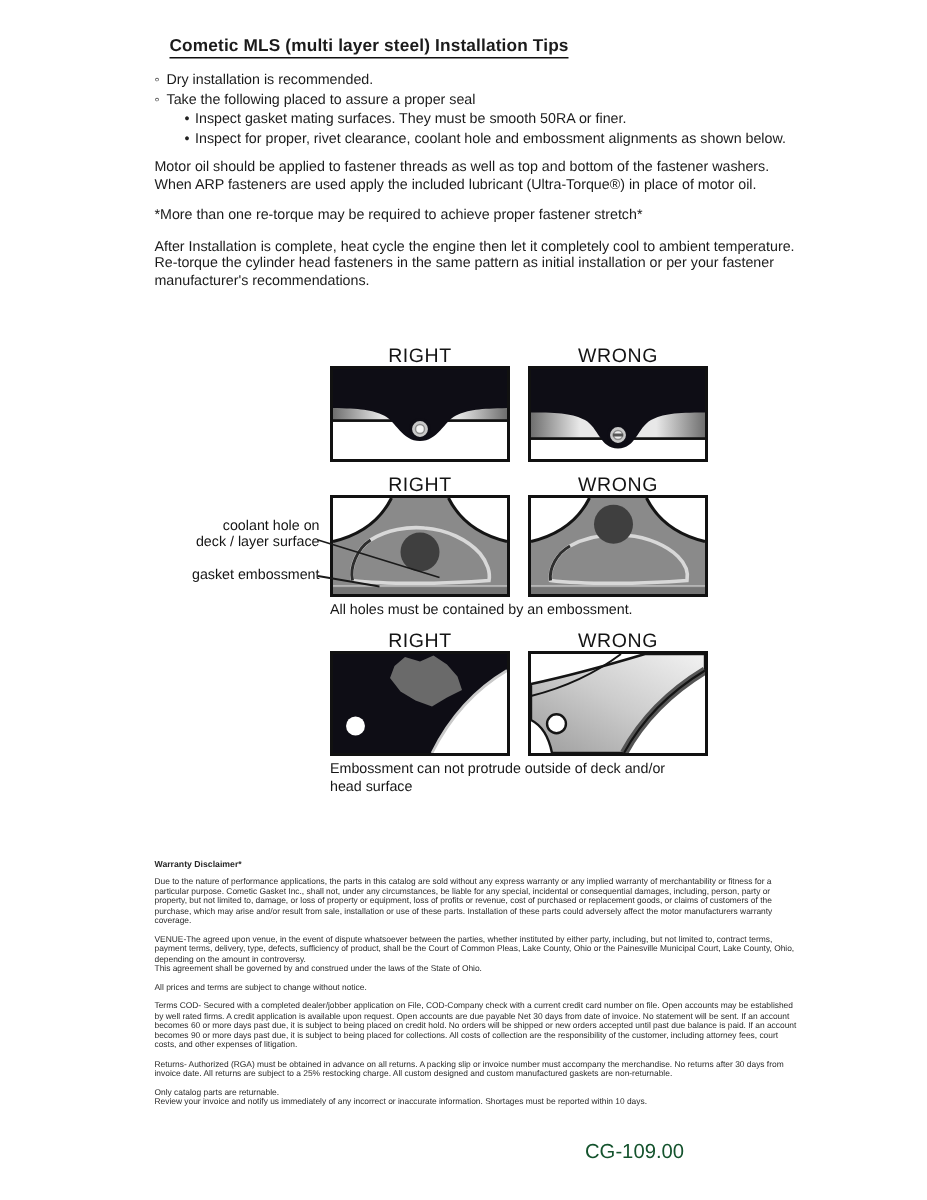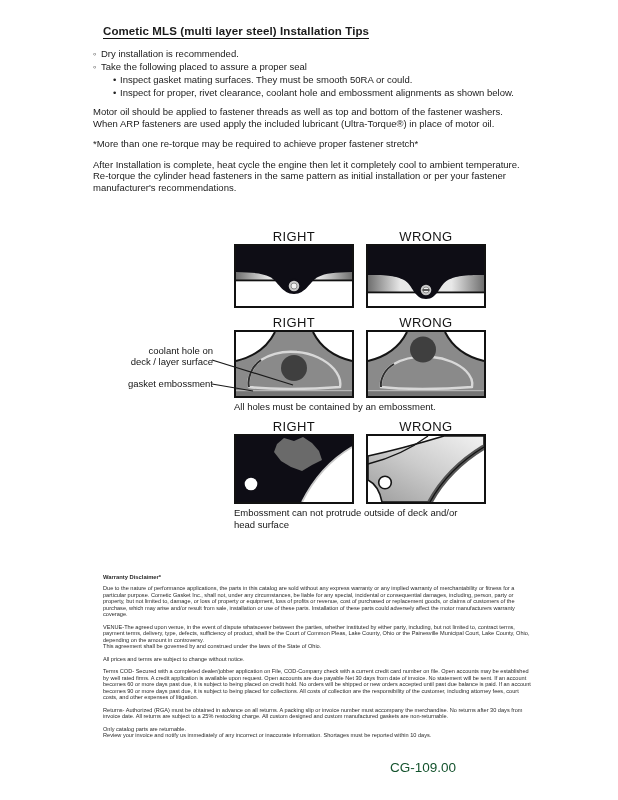--- a/index.html
+++ b/index.html
@@ -1,33 +1,33 @@
 <!DOCTYPE html>
 <html><head>
 <meta charset="utf-8">
 <style>
   html,body{margin:0;padding:0;background:#ffffff;}
   .page{position:relative;width:618px;height:800px;background:#ffffff;overflow:hidden;
         font-family:"Liberation Sans","DejaVu Sans",sans-serif;color:#1b1b1b;}
 
   
-  .main{position:absolute;left:93px;top:21px;width:432px;}
+  .main{position:absolute;left:103px;top:21px;width:432px;}
   .title-wrap{margin-left:10px;}
   .title{display:inline-block;font-size:11.5px;font-weight:bold;letter-spacing:.1px;
          border-bottom:1.6px solid #111;padding-bottom:1px;margin:0 0 8px 0;white-space:nowrap;}
   .bullet{font-size:9.5px;line-height:13px;white-space:nowrap;}
   .bullet .bm{display:inline-block;width:8px;color:#222;}
   .sub{margin-left:20px;}
   .sub .bm{width:7px;}
   .diesel-h{font-size:10.5px;font-weight:bold;margin-top:12px;}
   .para{font-size:9.5px;line-height:11.5px;margin:7px 0 0 0;width:432px;}
   .para.mt9{margin-top:9px;}
 
   
-  .diagrams{position:absolute;left:234px;top:229px;width:252px;}
+  .diagrams{position:absolute;left:220px;top:229px;width:252px;}
   .dg-headers{display:flex;width:252px;}
   .dg-headers span{width:120px;text-align:center;font-size:13px;letter-spacing:.4px;color:#141414;}
   .dg-headers span:last-child{margin-left:12px;}
   .dg-panels{display:flex;width:252px;}
   .dg-panels svg{display:block;}
   .dg-panels svg:last-child{margin-left:12px;}
   .dg-caption{font-size:9.5px;line-height:12px;margin-top:3px;color:#161616;}
   .row2{margin-top:7px;}
   .row3{margin-top:6px;}
   .row3 .dg-caption{width:240px;}
@@ -73,21 +73,21 @@
       <h1 class="title">Cometic MLS (multi layer steel) Installation Tips</h1>
     </div>
 
     <div class="bullet">
       <span class="bm">◦</span><span>Dry installation is recommended.</span>
     </div>
     <div class="bullet">
       <span class="bm">◦</span><span>Take the following placed to assure a proper seal</span>
     </div>
     <div class="bullet sub">
-      <span class="bm">•</span><span>Inspect gasket mating surfaces.  They must be smooth 50RA or could.</span>
+      <span class="bm">•</span><span>Inspect gasket mating surfaces.  They must be smooth 50RA or finer.</span>
     </div>
     <div class="bullet sub">
       <span class="bm">•</span><span>Inspect for proper, rivet clearance, coolant hole and embossment alignments as shown below.</span>
     </div>
 
     <p class="para">Motor oil should be applied to fastener threads as well as top and bottom of the fastener washers. When ARP fasteners are used apply the included lubricant (Ultra-Torque®) in place of motor oil.</p>
     <p class="para mt9">*More than one re-torque may be required to achieve proper fastener stretch*</p>
     <p class="para mt9">After Installation is complete, heat cycle the engine then let it completely cool to ambient temperature. Re-torque the cylinder head fasteners in the same pattern as initial installation or per your fastener manufacturer's recommendations.</p>
   </div>
 

